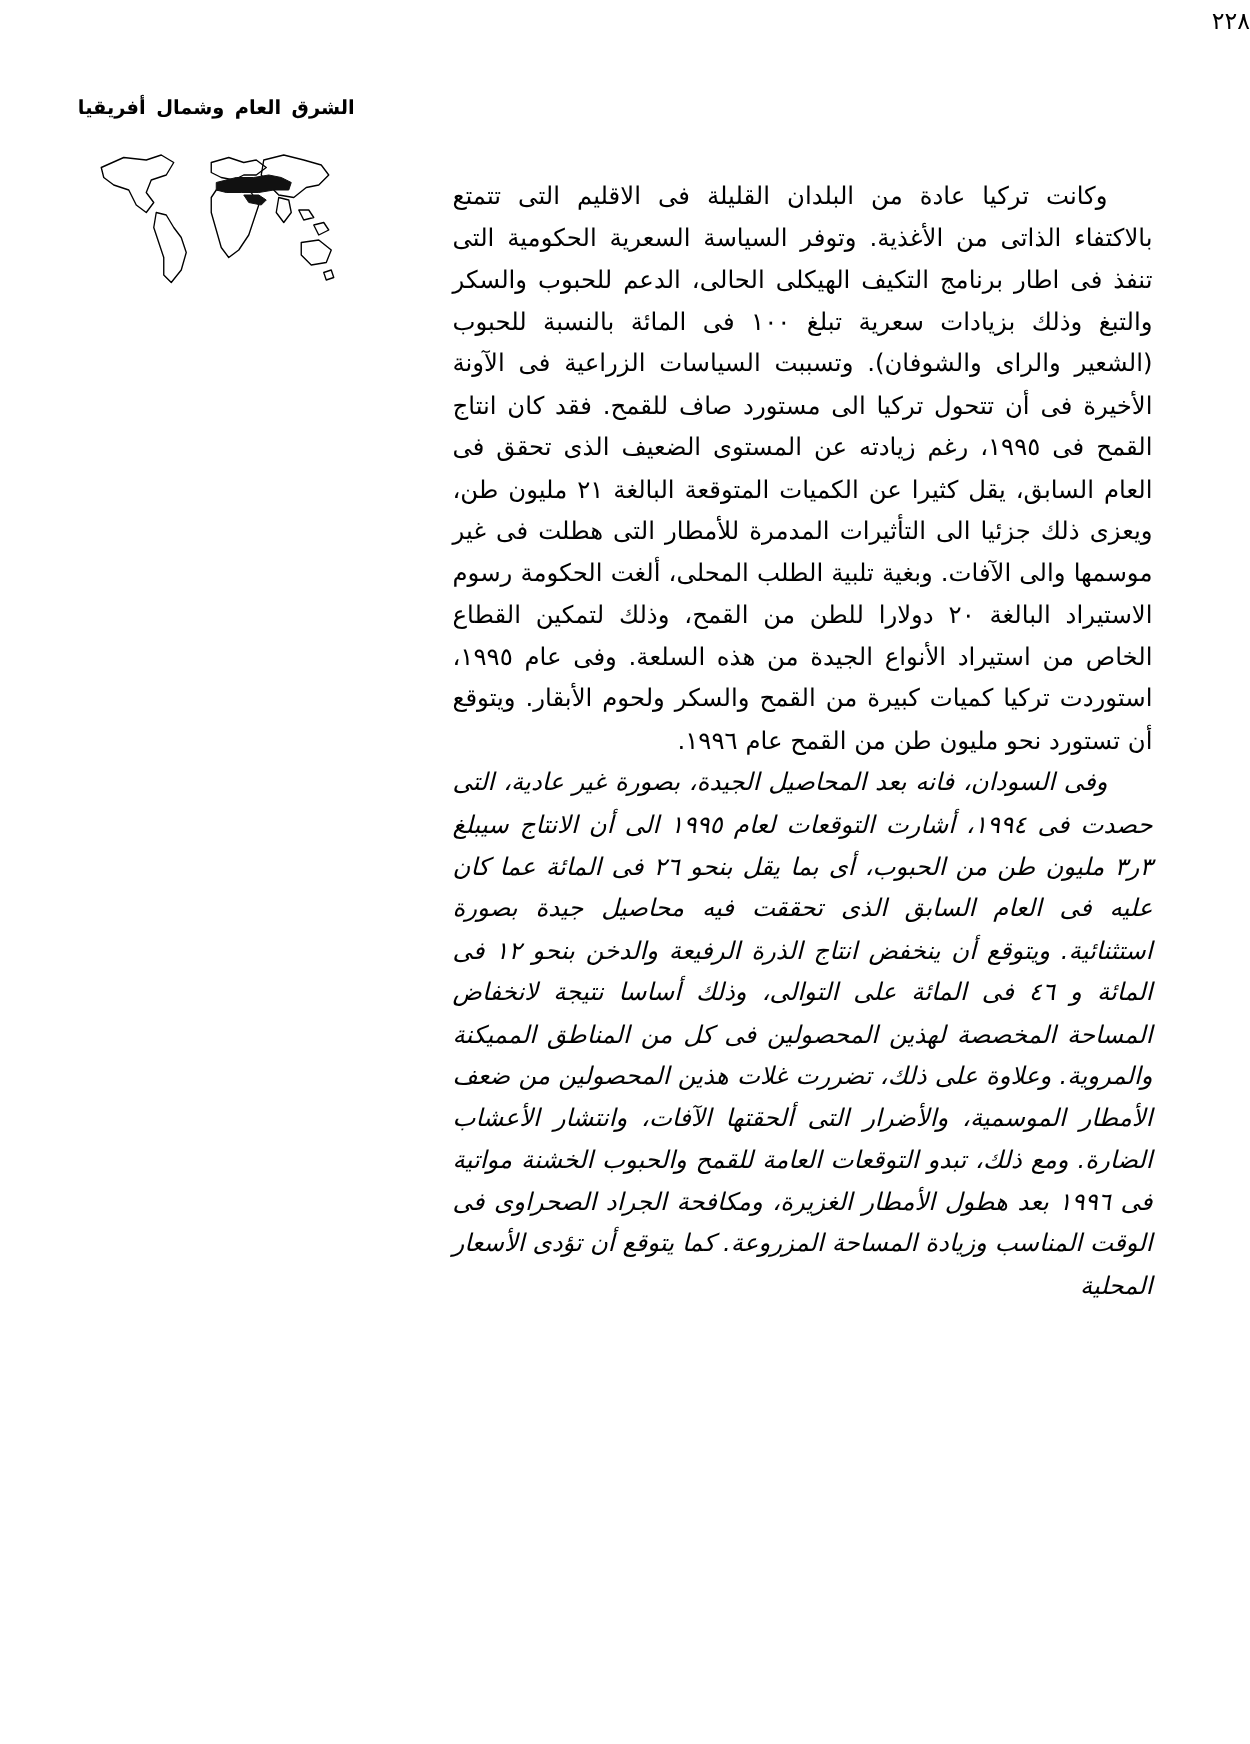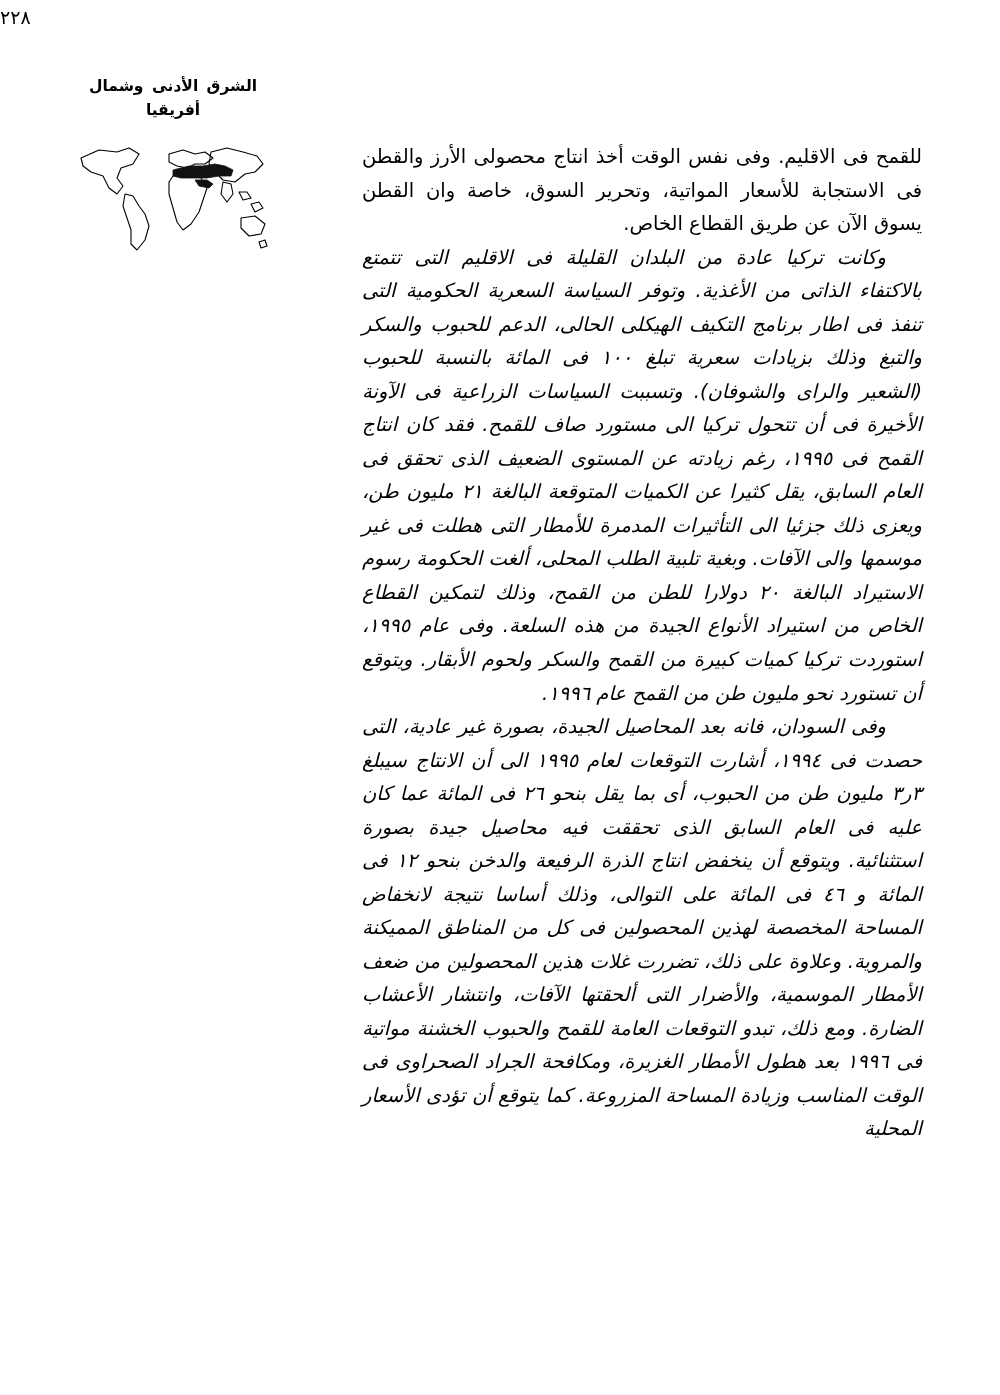--- a/index.html
+++ b/index.html
@@ -23,21 +23,21 @@
     height: 1395px;
     box-sizing: border-box;
   }
 
   
   .page-number {
     position: absolute;
     top: 6px;
     left: 0;
     width: 1000px;
-    text-align: left;
+    text-align: right;
     font-size: 19px;
     letter-spacing: 1px;
     font-family: "DejaVu Sans", sans-serif;
   }
 
   
   .margin-note {
     position: absolute;
     top: 74px;
     right: 712px;
@@ -87,21 +87,21 @@
   }
 </style>
 </head>
 <body>
 
 <div class="page">
 
   <div class="page-number">٢٢٨</div>
 
   <div class="margin-note">
-    <div class="note-title">الشرق  الأدنى وشمال أفريقيا</div>
+    <div class="note-title">الشرق  العام وشمال أفريقيا</div>
     <div class="map-holder">
       <svg width="200" height="130" viewBox="0 0 200 130" aria-hidden="true">
         <g fill="none" stroke="#000" stroke-width="1.1" stroke-linejoin="round">
 
           <path d="M8 28 L26 20 L44 22 L56 18 L66 24 L60 34 L48 38 L44 48 L50 56 L44 64 L36 58 L30 46 L18 42 L10 36 Z"></path>
 
           <path d="M52 64 L60 66 L66 76 L72 84 L76 96 L72 110 L64 120 L58 114 L58 100 L54 88 L50 76 Z"></path>
 
           <path d="M96 24 L110 20 L122 24 L132 22 L140 28 L132 34 L122 34 L114 38 L104 36 L96 32 Z"></path>
 
@@ -121,18 +121,17 @@
 
         <g fill="#111111" stroke="#111111" stroke-width="0.8">
           <path d="M100 40 L116 36 L130 36 L142 34 L152 36 L160 40 L158 46 L146 46 L134 48 L120 48 L108 48 L100 46 Z"></path>
           <path d="M122 50 L134 50 L140 54 L136 58 L126 56 Z"></path>
         </g>
       </svg>
     </div>
   </div>
 
   <div class="text-column">
-    <p class="para">للقمح فى الاقليم. وفى نفس الوقت أخذ انتاج محصولى الأرز والقطن فى الاستجابة للأسعار المواتية، وتحرير السوق، خاصة وان القطن يسوق الآن عن طريق القطاع الخاص.</p>
     <p class="para indent">وكانت تركيا عادة من البلدان القليلة فى الاقليم التى تتمتع بالاكتفاء الذاتى من الأغذية. وتوفر السياسة السعرية الحكومية التى تنفذ فى اطار برنامج التكيف الهيكلى الحالى، الدعم للحبوب والسكر والتبغ وذلك بزيادات سعرية تبلغ ١٠٠ فى المائة بالنسبة للحبوب (الشعير والراى والشوفان). وتسببت السياسات الزراعية فى الآونة الأخيرة فى أن تتحول تركيا الى مستورد صاف للقمح. فقد كان انتاج القمح فى ١٩٩٥، رغم زيادته عن المستوى الضعيف الذى تحقق فى العام السابق، يقل كثيرا عن الكميات المتوقعة البالغة ٢١ مليون طن، ويعزى ذلك جزئيا الى التأثيرات المدمرة للأمطار التى هطلت فى غير موسمها والى الآفات. وبغية تلبية الطلب المحلى، ألغت الحكومة رسوم الاستيراد البالغة ٢٠ دولارا للطن من القمح، وذلك لتمكين القطاع الخاص من استيراد الأنواع الجيدة من هذه السلعة. وفى عام ١٩٩٥، استوردت تركيا كميات كبيرة من القمح والسكر ولحوم الأبقار. ويتوقع أن تستورد نحو مليون طن من القمح عام ١٩٩٦.</p>
     <p class="para indent">وفى السودان، فانه بعد المحاصيل الجيدة، بصورة غير عادية، التى حصدت فى ١٩٩٤، أشارت التوقعات لعام ١٩٩٥ الى أن الانتاج سيبلغ ٣ر٣ مليون طن من الحبوب، أى بما يقل بنحو ٢٦ فى المائة عما كان عليه فى العام السابق الذى تحققت فيه محاصيل جيدة بصورة استثنائية. ويتوقع أن ينخفض انتاج الذرة الرفيعة والدخن بنحو ١٢ فى المائة و ٤٦ فى المائة على التوالى، وذلك أساسا نتيجة لانخفاض المساحة المخصصة لهذين المحصولين فى كل من المناطق المميكنة والمروية. وعلاوة على ذلك، تضررت غلات هذين المحصولين من ضعف الأمطار الموسمية، والأضرار التى ألحقتها الآفات، وانتشار الأعشاب الضارة. ومع ذلك، تبدو التوقعات العامة للقمح والحبوب الخشنة مواتية فى ١٩٩٦ بعد هطول الأمطار الغزيرة، ومكافحة الجراد الصحراوى فى الوقت المناسب وزيادة المساحة المزروعة. كما يتوقع أن تؤدى الأسعار المحلية</p>
   </div>
 
 </div>
 
 </body></html>

